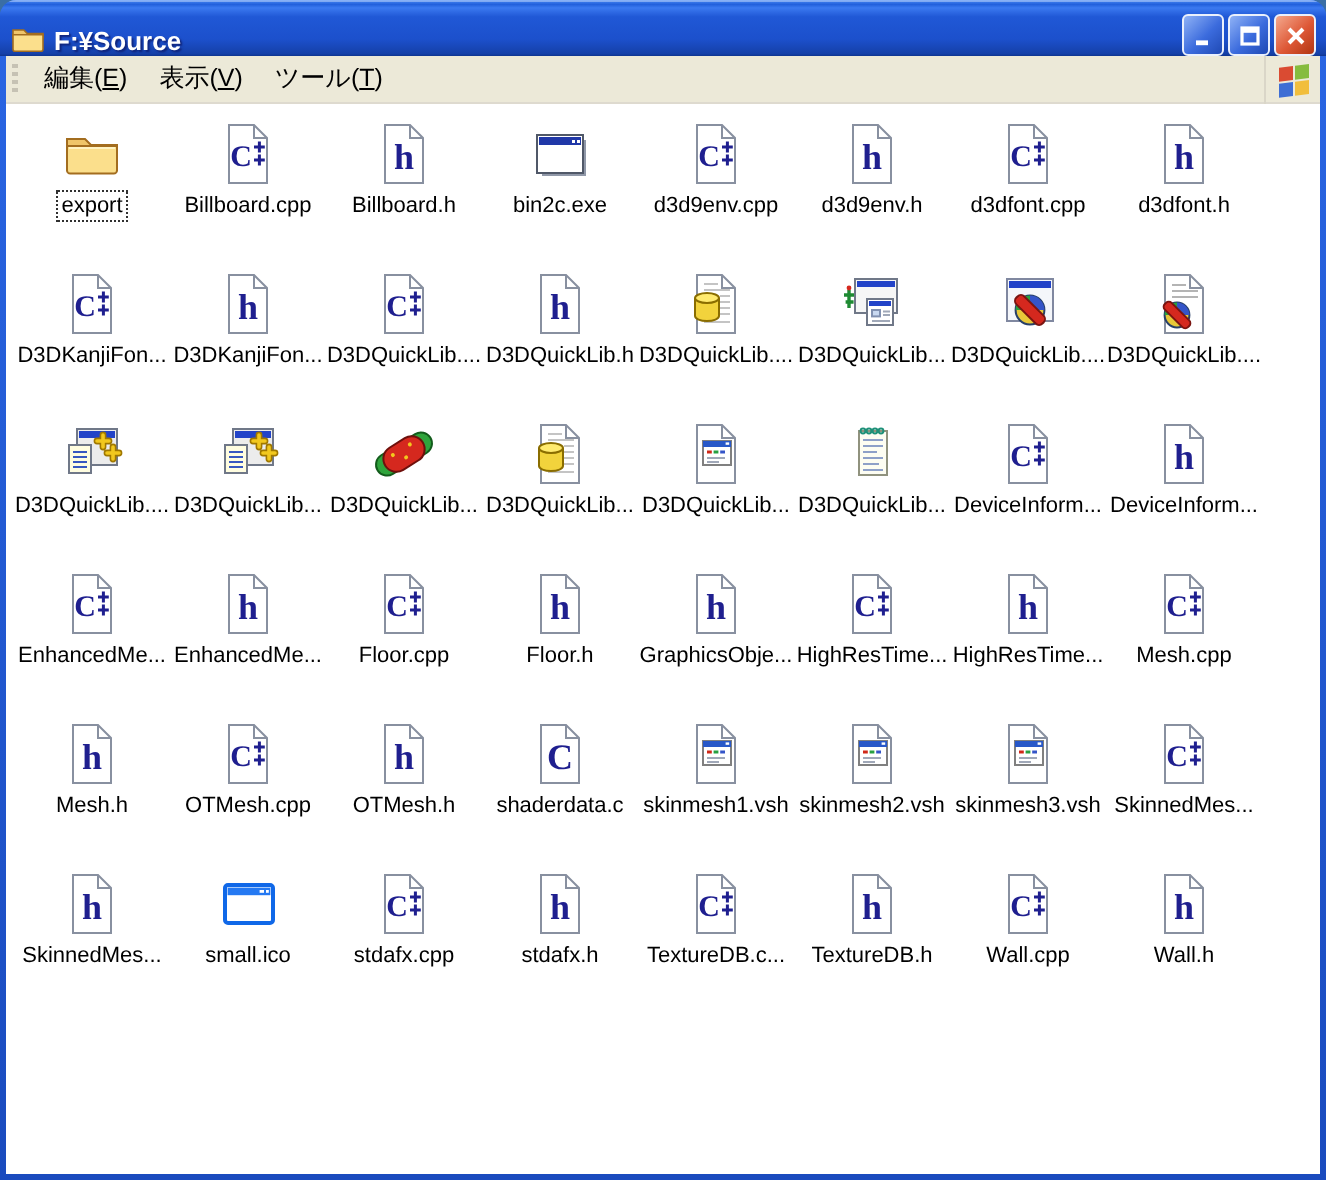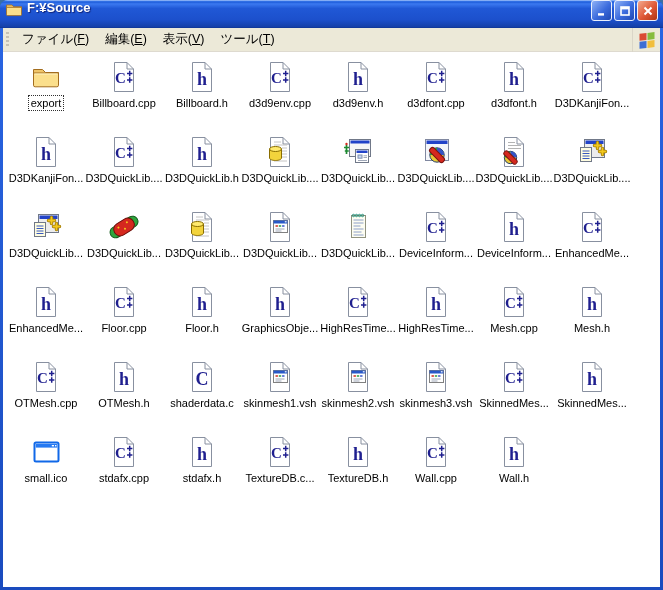--- a/index.html
+++ b/index.html
@@ -5,21 +5,21 @@
   html,body{margin:0;padding:0;background:#3A6EA5;}
   *{box-sizing:border-box;}
   .win{
     width:663px;height:590px;position:relative;overflow:hidden;
     border-radius:8px 8px 0 0;
     background:linear-gradient(#2A66E4,#1A4BBE);
     font-family:"Liberation Sans",sans-serif;
   }
   
   .titlebar{
-    height:28px;display:flex;align-items:flex-start;padding-left:5px;
+    height:28px;display:flex;align-items:flex-end;padding-left:5px;
     background:linear-gradient(180deg,#4A8AF4 0%,#2260DC 8%,#3B79F0 14%,#2058D6 30%,#1C50CC 70%,#1540A8 96%,#0E3490 100%);
     box-shadow:inset 0 1px 0 rgba(255,255,255,.35);
   }
   .tb-icon{width:18px;height:18px;margin-right:4px;flex:0 0 auto;}
   .tb-icon svg{width:18px;height:18px;display:block;}
   .tb-title{
     color:#FFF;font-weight:bold;font-size:13px;
     text-shadow:1px 1px 1px #10247A;white-space:nowrap;
   }
   .tb-btns{margin-left:auto;margin-right:5px;display:flex;gap:2px;}
@@ -92,21 +92,20 @@
         <svg viewBox="0 0 12 12">
             <path d="M2.5 2.5 L9.5 9.5 M9.5 2.5 L2.5 9.5" stroke="#FFF" stroke-width="2"></path>
           </svg>
       </button>
     </span>
   </div>
 
   <div class="menubar">
     <span class="grip"></span>
     <nav class="menus">
-        <span class="menu-item">ファイル(<u>F</u>)</span>
         <span class="menu-item">編集(<u>E</u>)</span>
         <span class="menu-item">表示(<u>V</u>)</span>
         <span class="menu-item">ツール(<u>T</u>)</span>
       </nav>
     <span class="logo">
       <svg viewBox="0 0 24 24">
         <g transform="skewY(-7) translate(0,3)">
           <rect x="3" y="2" width="8.4" height="8.4" fill="#DA4B32"></rect>
           <rect x="12.6" y="2" width="8.4" height="8.4" fill="#86BC3E"></rect>
           <rect x="3" y="11.6" width="8.4" height="8.4" fill="#3E6ED4"></rect>
@@ -145,20 +144,32 @@
               <path d="M6.5 1.5 H19 l6.5 6.5 V30.5 H6.5 Z" fill="#FFF" stroke="#8890A0"></path>
               <path d="M19 1.5 V8 h6.5" fill="none" stroke="#8890A0"></path>
               <text x="16" y="23.5" font-size="18" font-weight="bold" fill="#1F1F8F" text-anchor="middle" font-family="Liberation Serif,serif">h</text>
             </svg>
           </div>
           <div class="file-label">Billboard.h</div>
         </div>
         <div class="file-item">
           <div class="file-icon">
             <svg viewBox="0 0 32 32">
+              <rect x="4.5" y="6.5" width="23" height="19" fill="#FFF" stroke="#505868"></rect>
+              <path d="M28.5 9 V26.5 H7" stroke="#9098A8" fill="none"></path>
+              <rect x="5.5" y="7.5" width="21" height="4" fill="#2038A8"></rect>
+              <rect x="22" y="9" width="1.5" height="1.5" fill="#FFF"></rect>
+              <rect x="24.5" y="9" width="1.5" height="1.5" fill="#FFF"></rect>
+            </svg>
+          </div>
+          <div class="file-label">bin2c.exe</div>
+        </div>
+        <div class="file-item">
+          <div class="file-icon">
+            <svg viewBox="0 0 32 32">
               <path d="M6.5 1.5 H19 l6.5 6.5 V30.5 H6.5 Z" fill="#FFF" stroke="#8890A0"></path>
               <path d="M19 1.5 V8 h6.5" fill="none" stroke="#8890A0"></path>
               <text x="12.5" y="22" font-size="15" font-weight="bold" fill="#1F1F8F" text-anchor="middle" font-family="Liberation Serif,serif">C</text>
               <path d="M19 12.5 h5.4 M21.7 9.8 v5.4 M19 19 h5.4 M21.7 16.3 v5.4" stroke="#1F1F8F" stroke-width="1.5"></path>
             </svg>
           </div>
           <div class="file-label">d3d9env.cpp</div>
         </div>
         <div class="file-item">
           <div class="file-icon">

